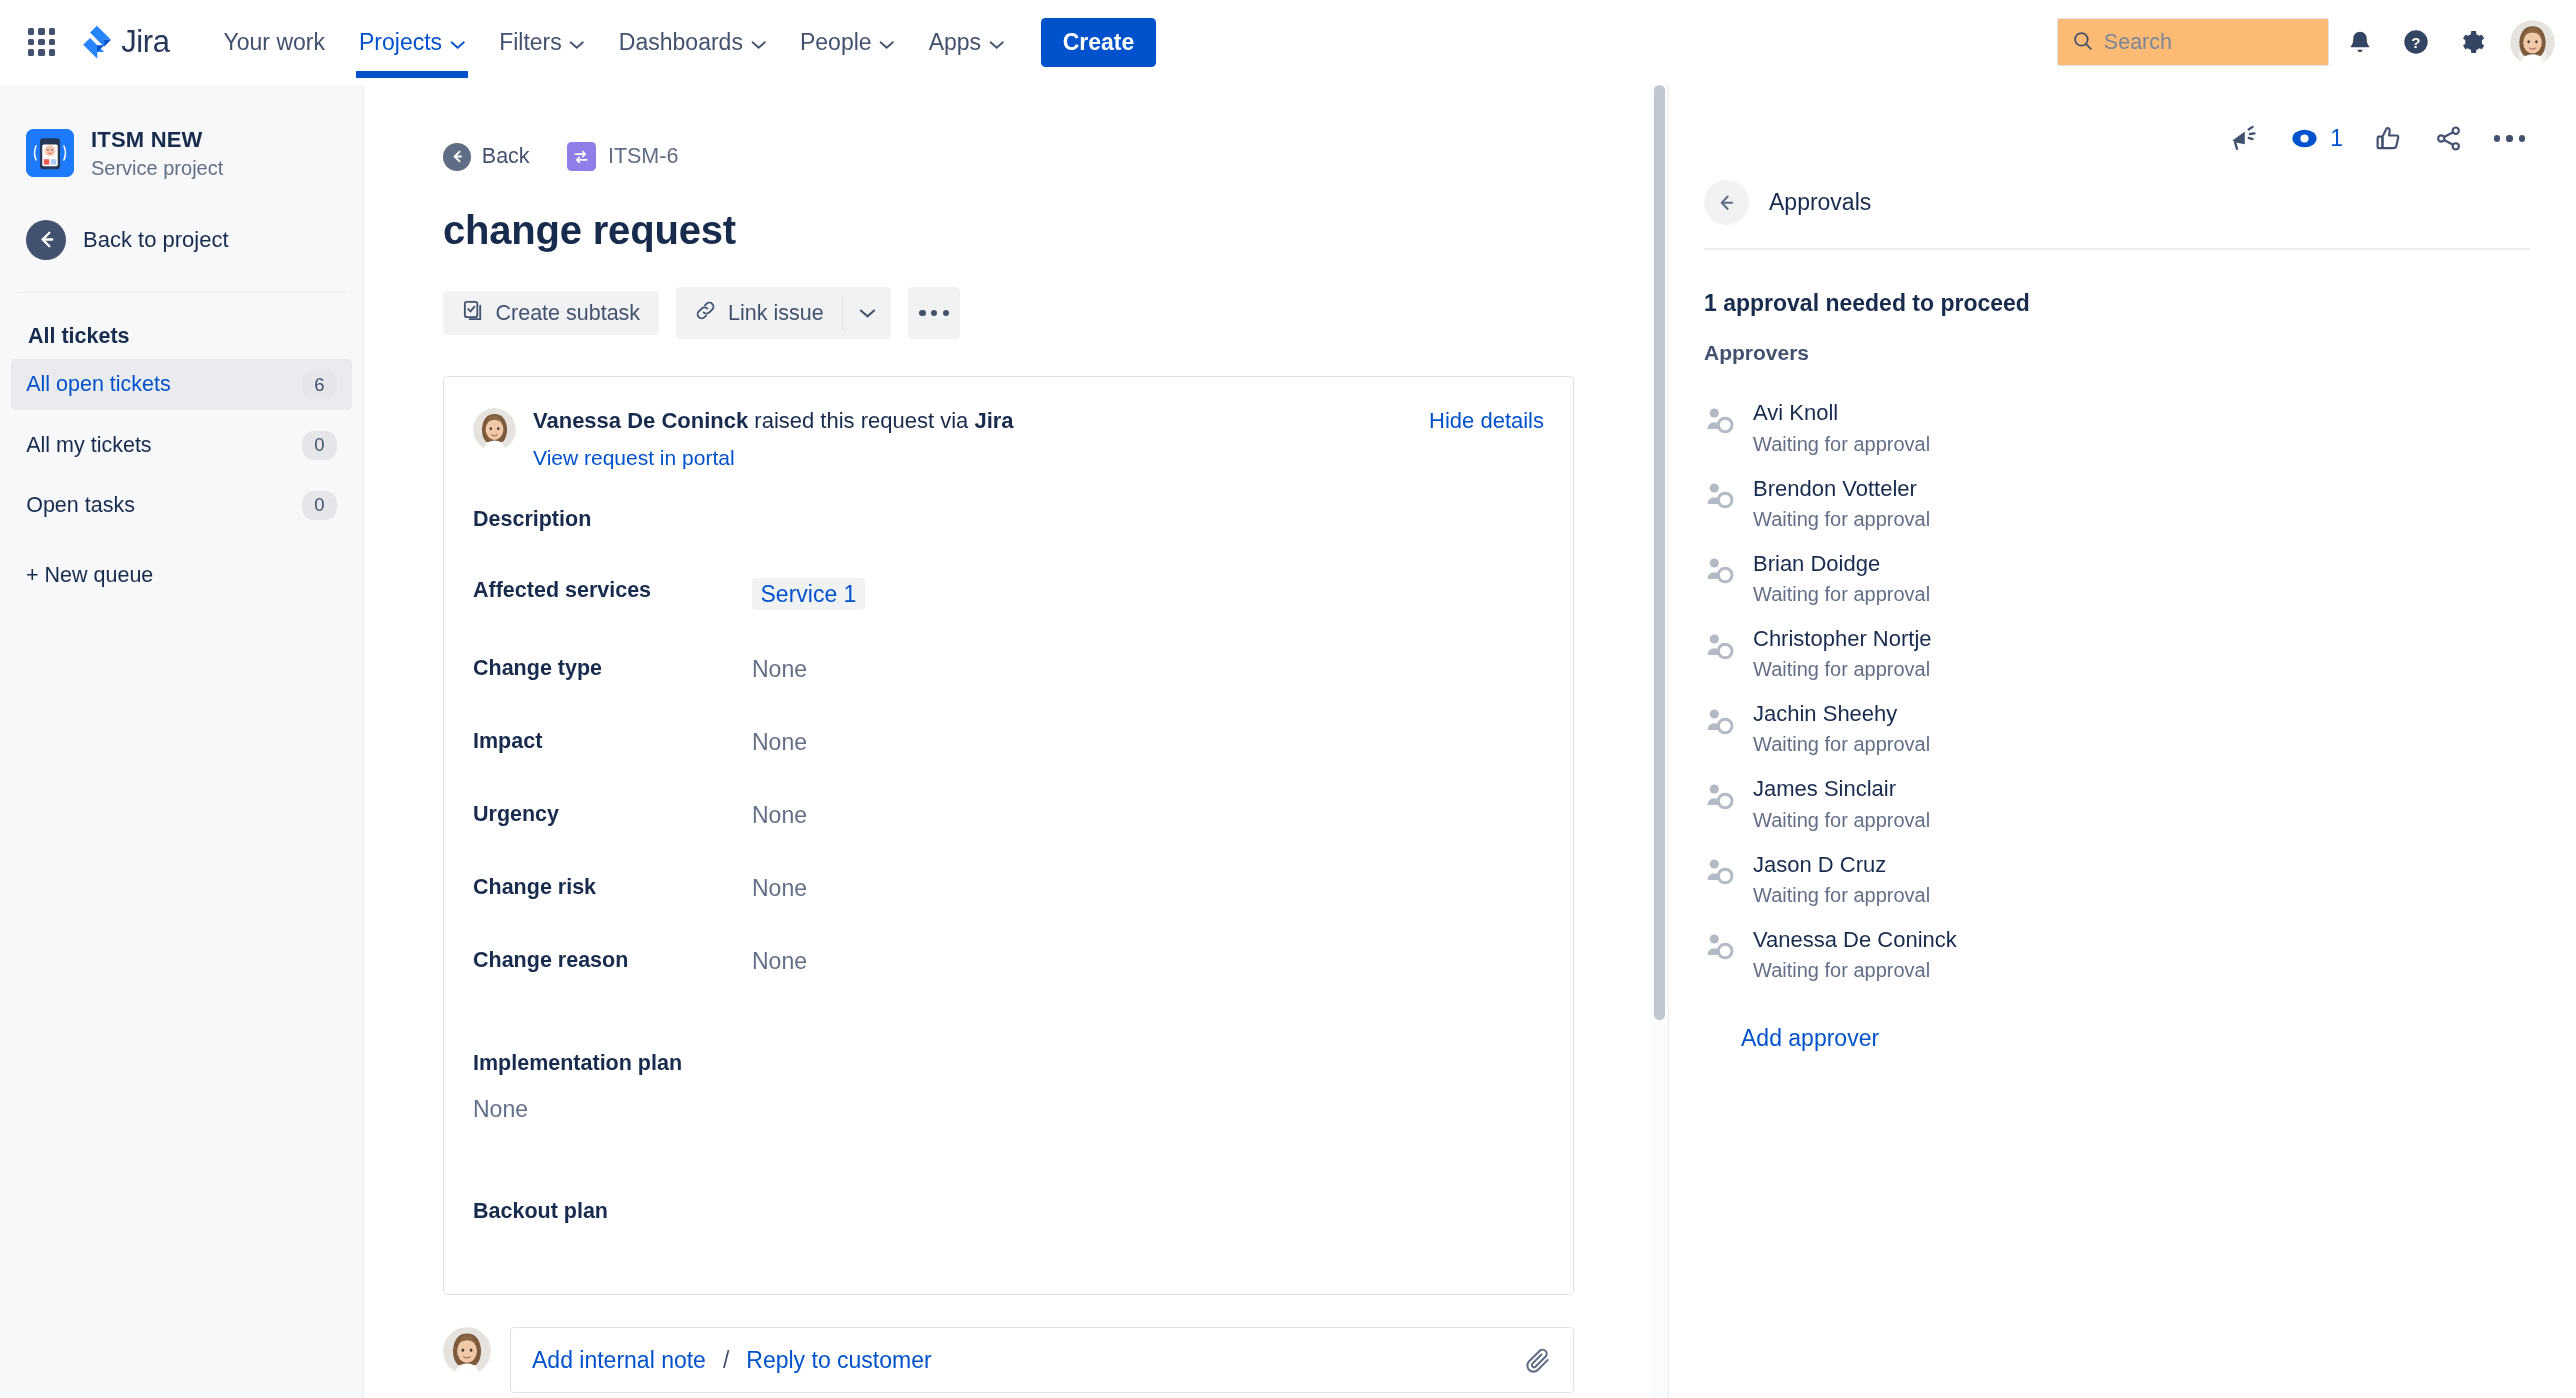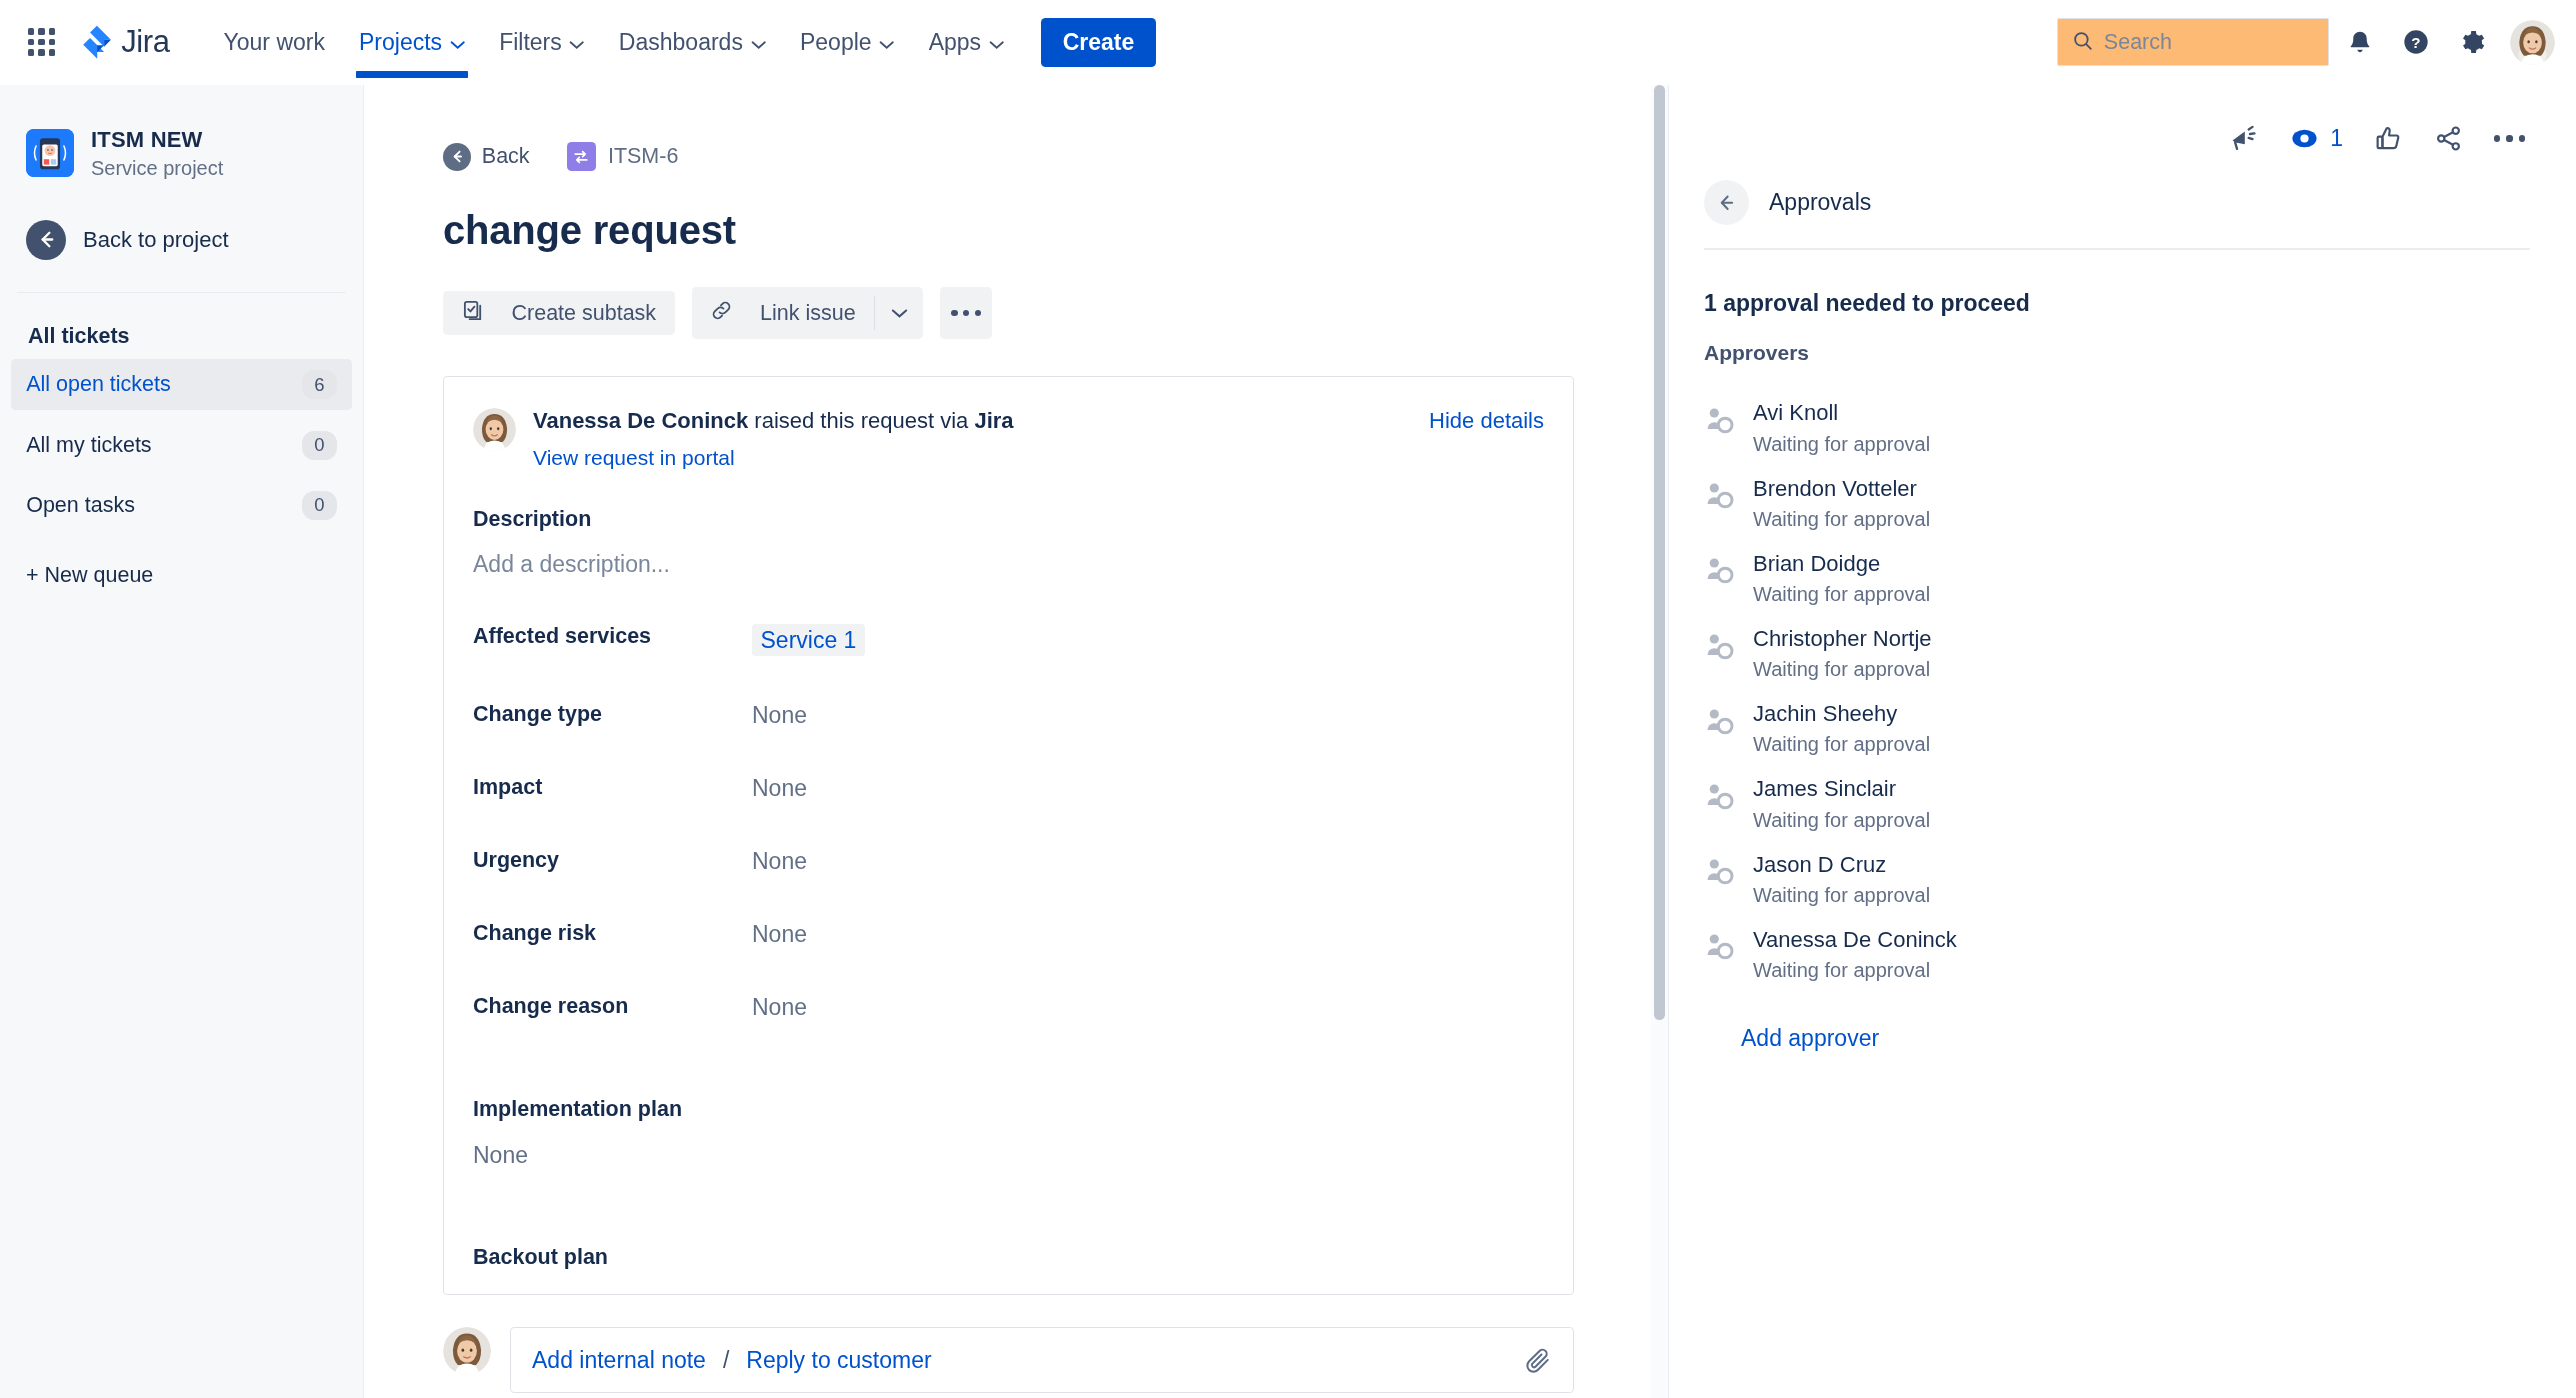--- a/index.html
+++ b/index.html
@@ -142,21 +142,21 @@
   .issue-title {
     font-size: 40px; font-weight: 600; color: #172B4D;
     margin: 37px 0 0 0; letter-spacing: -0.2px;
   }
 
   .actions { display: flex; align-items: center; gap: 17px; margin-top: 34px; }
   .btn {
     height: 44px; background: #F1F2F4; border: none; border-radius: 4.6px;
     display: flex; align-items: center; padding: 0 18.5px; cursor: pointer;
     font-size: 21.5px; color: #42526E; font-family: "Liberation Sans", sans-serif;
-    gap: 27px;
+    gap: 11px;
   }
   .btn-split { display: flex; align-items: center; background: #F1F2F4; border-radius: 4.6px; }
   .btn-split .btn { background: transparent; }
   .btn-split .sep { width: 0.8px; height: 34px; background: #DCDFE4; }
   .btn-caret { width: 48px; height: 52px; display:flex; align-items:center; justify-content:center; cursor:pointer; }
   .btn-more {
     width: 52px; height: 52px; background: #F1F2F4; border-radius: 4.6px;
     display: flex; align-items: center; justify-content: center; cursor: pointer; gap: 5.4px;
   }
   .dot3 { width: 6.2px; height: 6.2px; border-radius: 50%; background: #42526E; display:block; }
@@ -517,21 +517,20 @@
           <div class="req-line">
             <b>Vanessa De Coninck</b><span> raised this request via </span><b>Jira</b>
           </div>
           <div class="req-portal-link">View request in portal</div>
         </div>
         <div class="hide-details">Hide details</div>
       </div>
 
       <div class="desc-block">
         <div class="sect-label">Description</div>
-        <div class="desc-placeholder">Add a description...</div>
       </div>
 
       <div class="field-row">
         <div class="field-label">Affected services</div>
         <div class="field-value">
           <span class="lozenge">Service 1</span>
         </div>
       </div>
 
       <div class="field-row">

